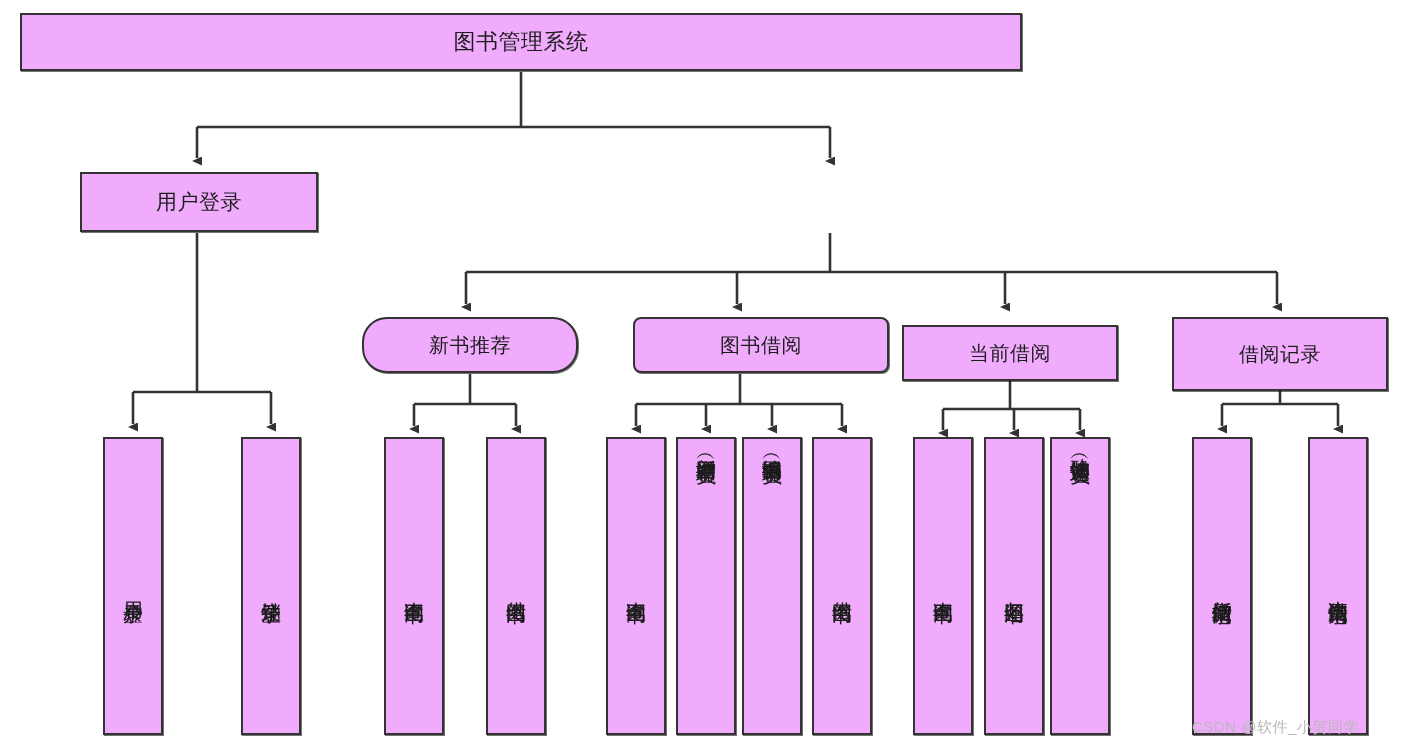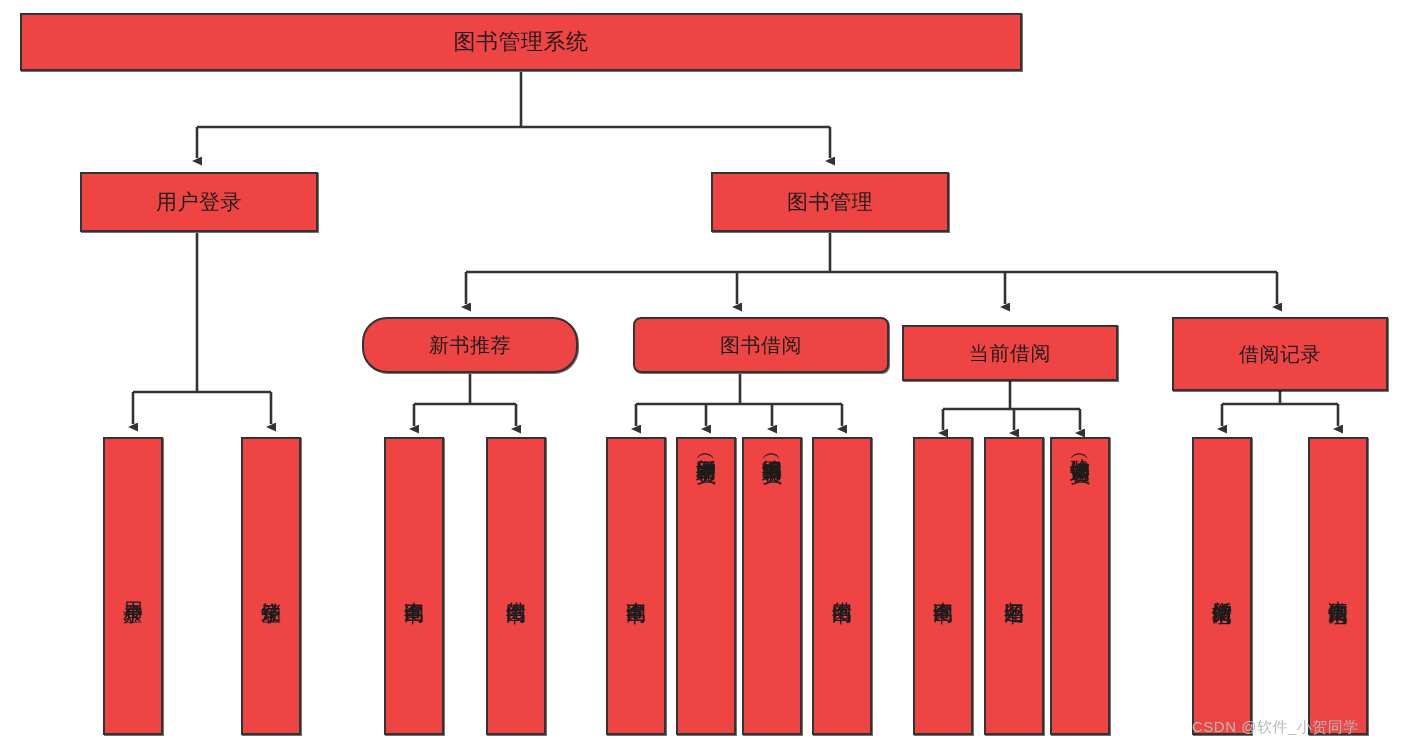--- a/index.html
+++ b/index.html
@@ -23,21 +23,21 @@
     position: absolute;
     left: 0;
     top: 0;
     width: 1405px;
     height: 747px;
     pointer-events: none;
   }
   .node {
     position: absolute;
     box-sizing: border-box;
-    background: #ef4444;
+    background: #f0abfc;
     border: 2px solid #333333;
     box-shadow: 1px 1px 0 0 rgba(0,0,0,0.55);
     display: flex;
     align-items: center;
     justify-content: center;
     overflow: hidden;
   }
   .node-label {
     font-size: 21px;
     line-height: 1.15;
@@ -129,23 +129,20 @@
     </g>
   </svg>
 
   <div class="node root" style="left:20px; top:13px; width:1002px; height:58px;">
     <span class="node-label">图书管理系统</span>
   </div>
 
   <div class="node level2" style="left:80px; top:172px; width:238px; height:60px;">
     <span class="node-label">用户登录</span>
   </div>
-  <div class="node level2" style="left:711px; top:172px; width:238px; height:60px;">
-    <span class="node-label">图书管理</span>
-  </div>
 
   <div class="node level3" style="left:362px; top:317px; width:216px; height:56px;border-radius:25px;">
     <span class="node-label">新书推荐</span>
   </div>
   <div class="node level3" style="left:633px; top:317px; width:256px; height:56px;border-radius:8px;">
     <span class="node-label">图书借阅</span>
   </div>
   <div class="node level3" style="left:902px; top:325px; width:216px; height:56px;">
     <span class="node-label">当前借阅</span>
   </div>

